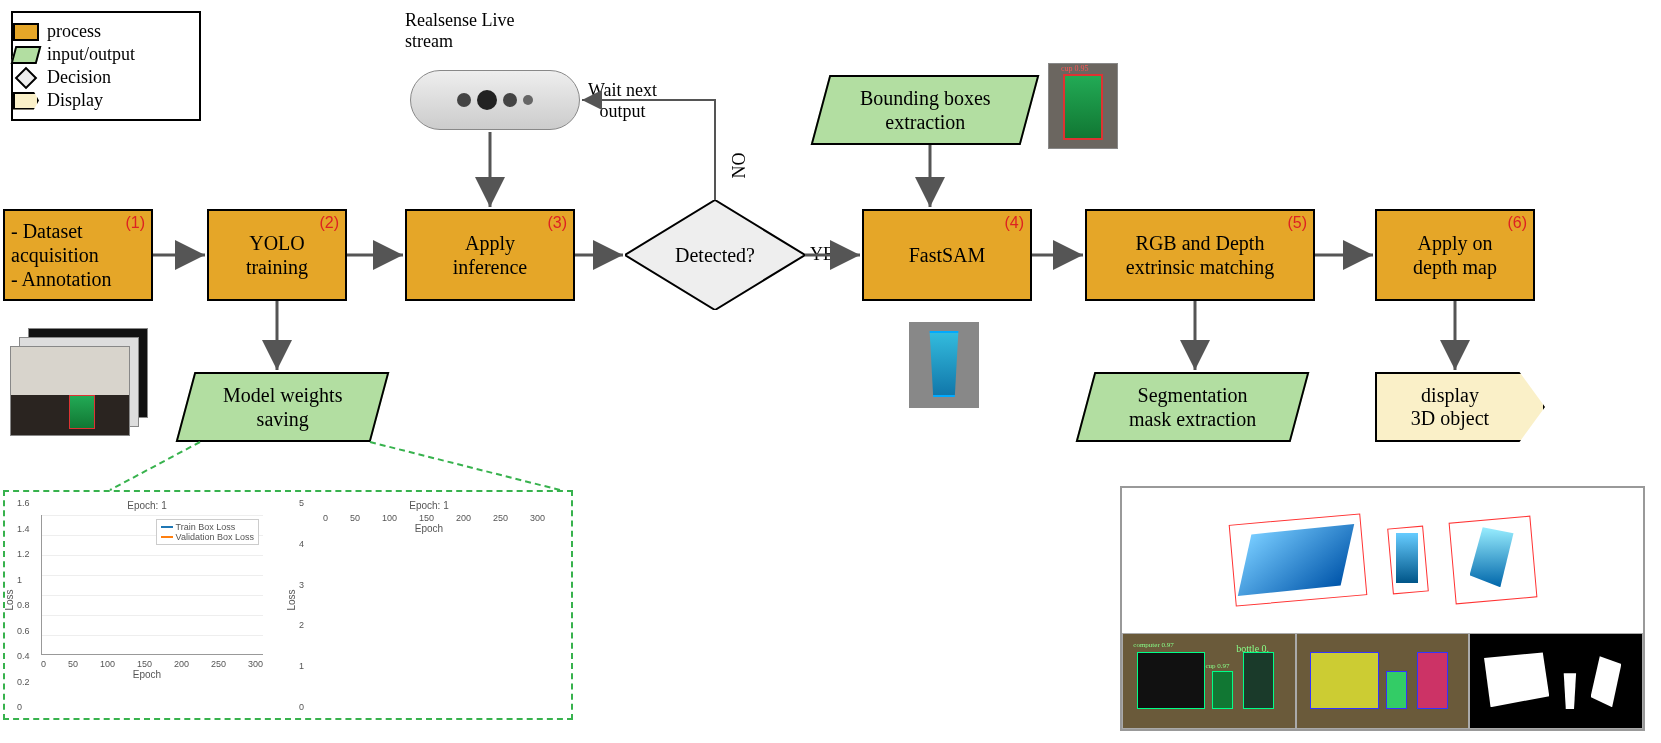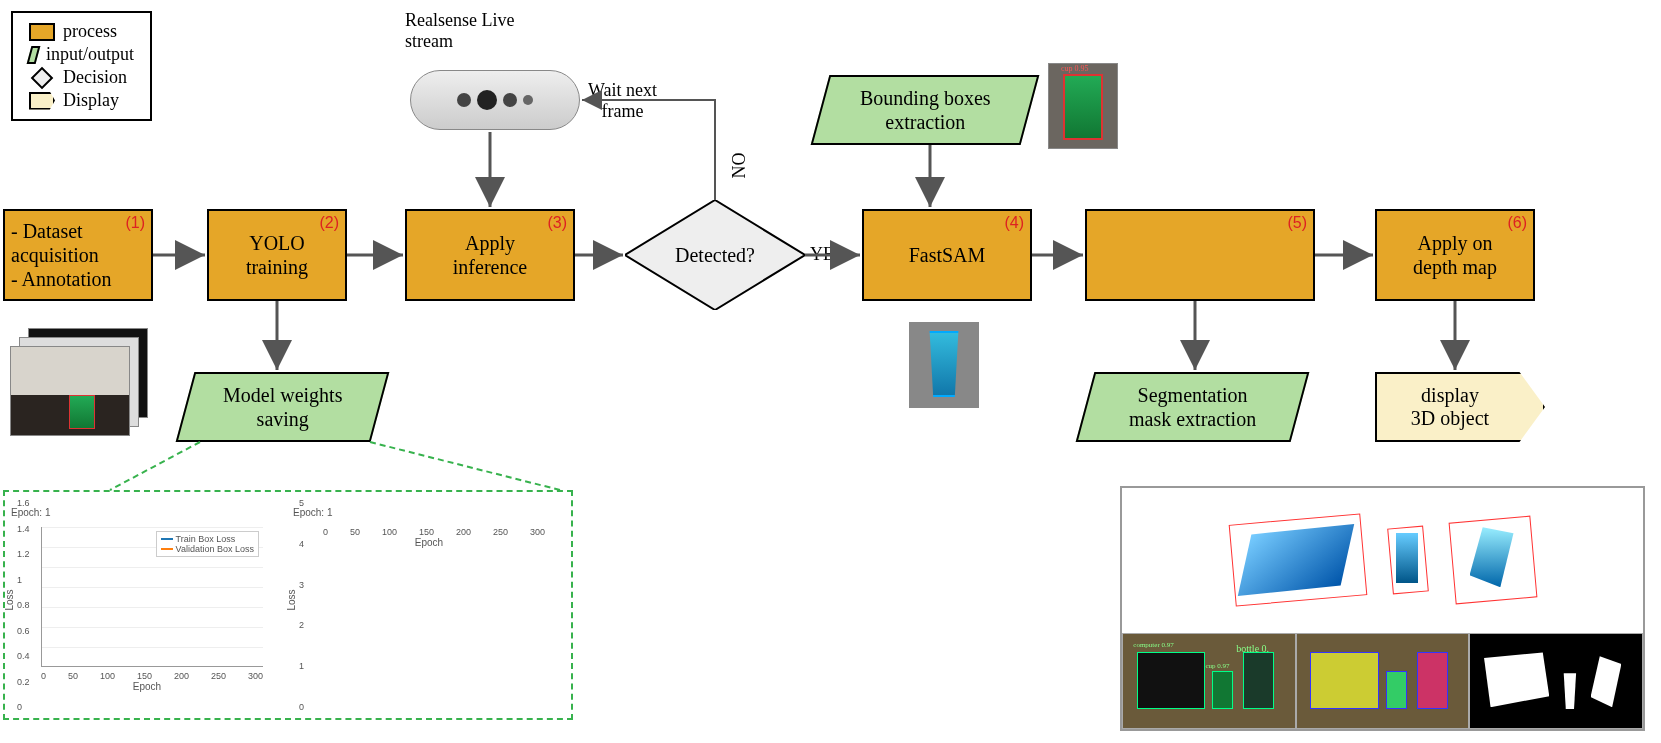--- a/index.html
+++ b/index.html
@@ -52,23 +52,23 @@
   .tag {
     position: absolute;
     color: #d22;
     font-size: 16px;
     top: 2px; right: 6px;
     font-family: Arial, sans-serif;
   }
   .legend {
     position: absolute;
     left: 11px; top: 11px;
-    width: 141px;
+    width: 190px;
     border: 2px solid #000;
-    padding: 6px 16px;
+    padding: 6px 0;
     font-size: 18px;
     background:#fff;
   }
   .legend .row { display:flex; align-items:center; gap:8px; margin:2px 0; }
   .legend .sw { width:26px; height:18px; border:2px solid #000; }
   .legend .sw.process { background:#e5a628; transform:none; padding:0;}
   .legend .sw.io { background:#b2dea1; transform: skewX(-15deg);}
   .legend .sw.decision { background:#eee; transform: rotate(45deg); width:16px; height:16px; margin:0 5px;}
   .legend .sw.display { background:#faf0c8; clip-path: polygon(0% 0%, 80% 0%, 100% 50%, 80% 100%, 0% 100%); padding:0;}
   .sample-img {
@@ -84,21 +84,21 @@
     padding:6px;
   }
   .mini-chart {
     flex:1;
     background:#fff;
     position:relative;
     font-family: Arial, sans-serif;
     font-size:10px;
     color:#555;
   }
-  .mini-chart .title { font-size:10px; margin:9px 0;}
+  .mini-chart .title { text-align:center; font-size:10px; margin:2px 0;}
   .mini-chart .plot {
     position:relative; border-left:1px solid #999; border-bottom:1px solid #999;
     height:140px; margin:4px 20px 4px 30px;
     background-image: linear-gradient(#eee 1px, transparent 1px);
     background-size: 100% 20px;
   }
   .mini-chart .legendc {
     position:absolute; right:4px; top:4px; border:1px solid #ccc; background:#fff;
     padding:2px 4px; font-size:9px;
   }
@@ -177,41 +177,43 @@
 <div class="decision" style="left:625px; top:200px; width:180px; height:110px;">
   <svg width="180" height="110">
     <polygon points="90,0 180,55 90,110 0,55" fill="#eeeeee" stroke="#000" stroke-width="2"></polygon>
   </svg>
   <div class="label">Detected?</div>
 </div>
 
 <div class="edge-label" style="left:726px; top:155px; transform:rotate(-90deg);">NO</div>
 <div class="edge-label" style="left:810px; top:244px;">YES</div>
 <div class="edge-label" style="left:588px; top:80px; white-space:pre-line; text-align:center;">Wait next
-frame</div>
+output</div>
 
 <div class="node io" style="left:820px; top:75px; width:210px; height:70px;">
   <span style="white-space:pre-line;">Bounding boxes
 extraction</span>
 </div>
 <div class="sample-img" style="left:1048px; top:63px; width:70px; height:86px; background:#6b6660;">
   <div style="position:absolute; left:14px; top:10px; width:40px; height:66px; border:2px solid #d33; background:linear-gradient(#2a5,#173);"></div>
   <div style="position:absolute; left:12px; top:0; font-size:8px; color:#f55;text-align:center;">cup 0.95</div>
 </div>
 
 <div class="node process" style="left:862px; top:209px; width:170px; height:92px;">
   <span class="tag">(4)</span>
   <span>FastSAM</span>
 </div>
 <div class="sample-img" style="left:909px; top:322px; width:70px; height:86px; background:#888;">
   <div style="position:absolute; left:16px; top:8px; width:36px; height:66px; background:linear-gradient(#3bd,#17a); border:2px solid #0af; clip-path: polygon(10% 0,90% 0,80% 100%,20% 100%);"></div>
 </div>
 
 <div class="node process" style="left:1085px; top:209px; width:230px; height:92px; white-space:pre-line;">
   <span class="tag">(5)</span>
+  <span>RGB and Depth
+extrinsic matching</span>
 </div>
 
 <div class="node process" style="left:1375px; top:209px; width:160px; height:92px; white-space:pre-line;">
   <span class="tag">(6)</span>
   <span>Apply on
 depth map</span>
 </div>
 
 <div class="node io" style="left:185px; top:372px; width:195px; height:70px;">
   <span style="white-space:pre-line;">Model weights

